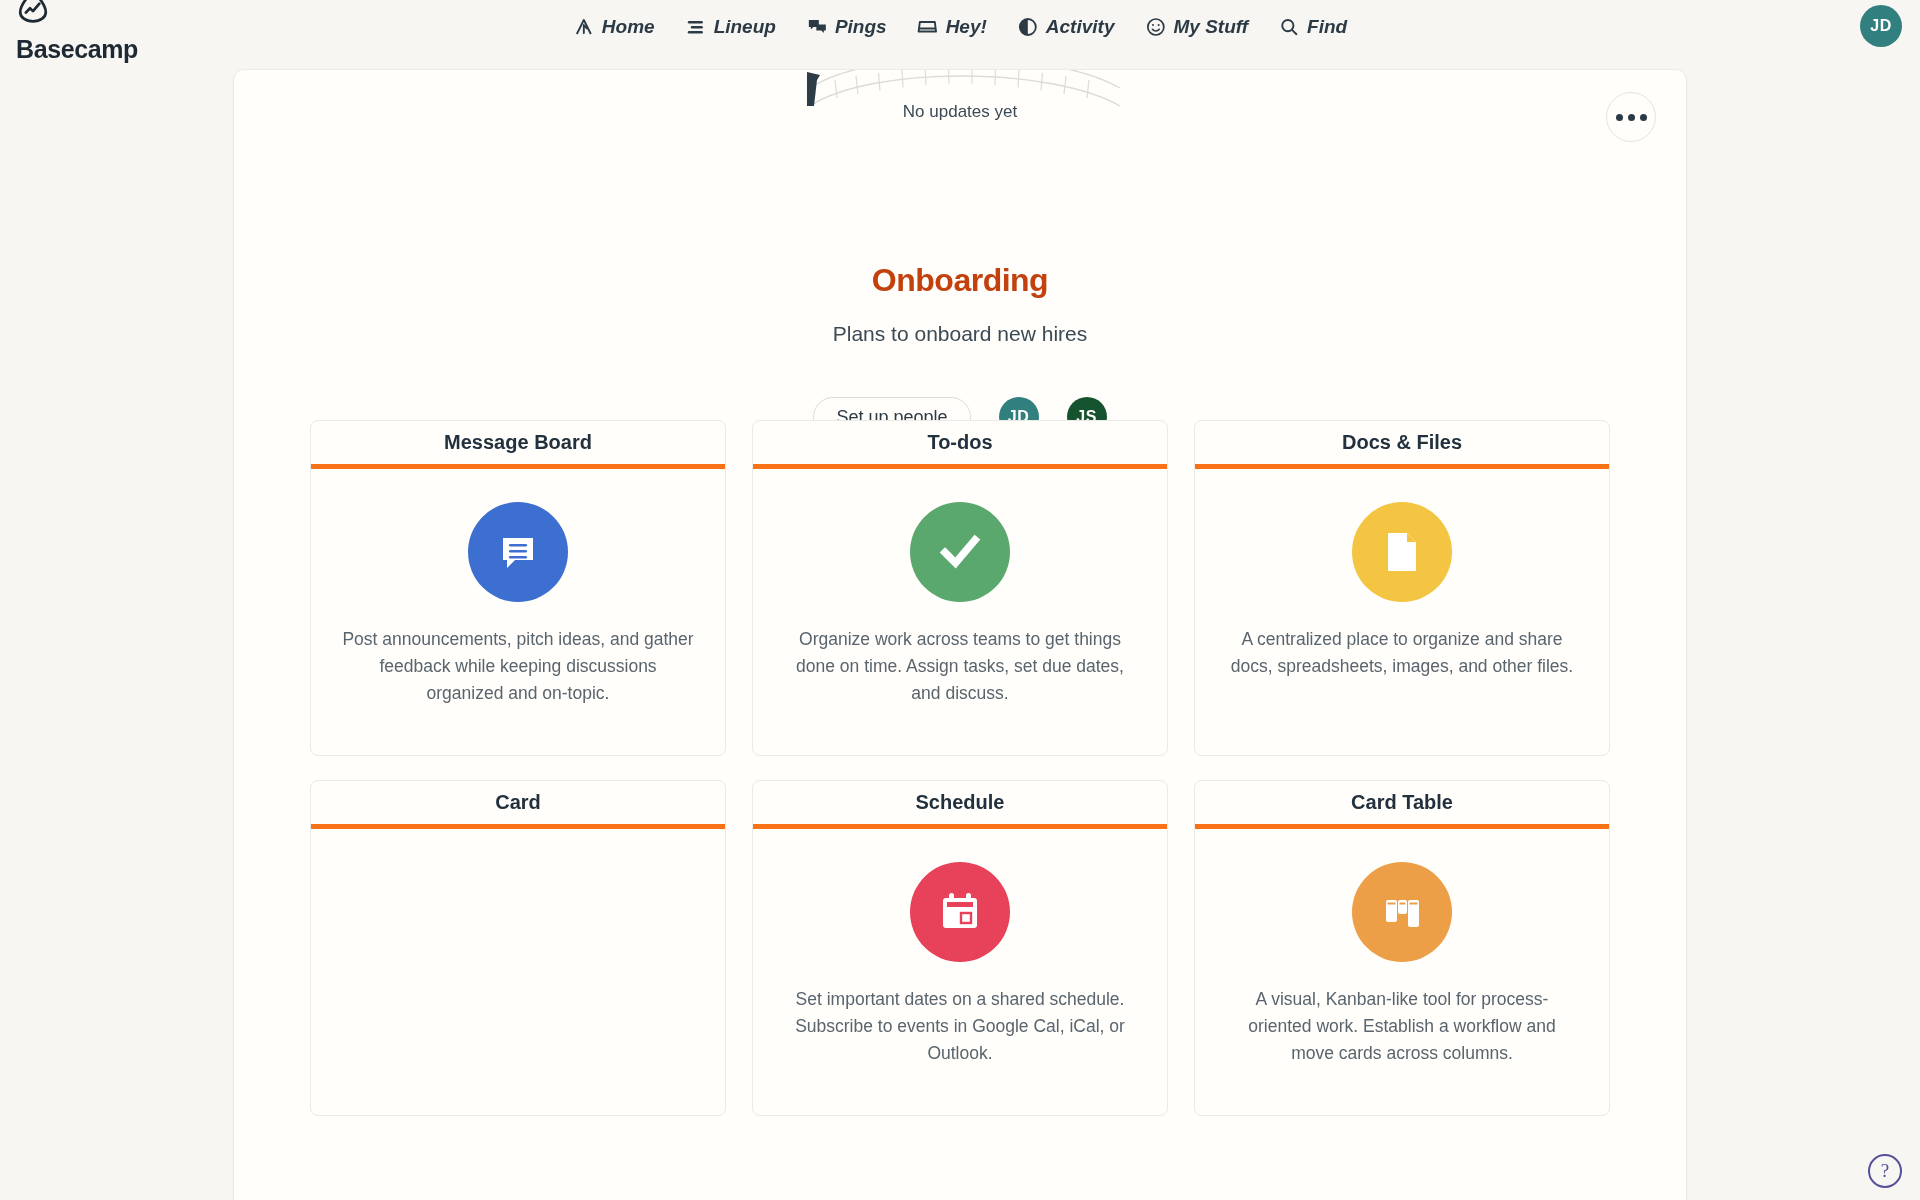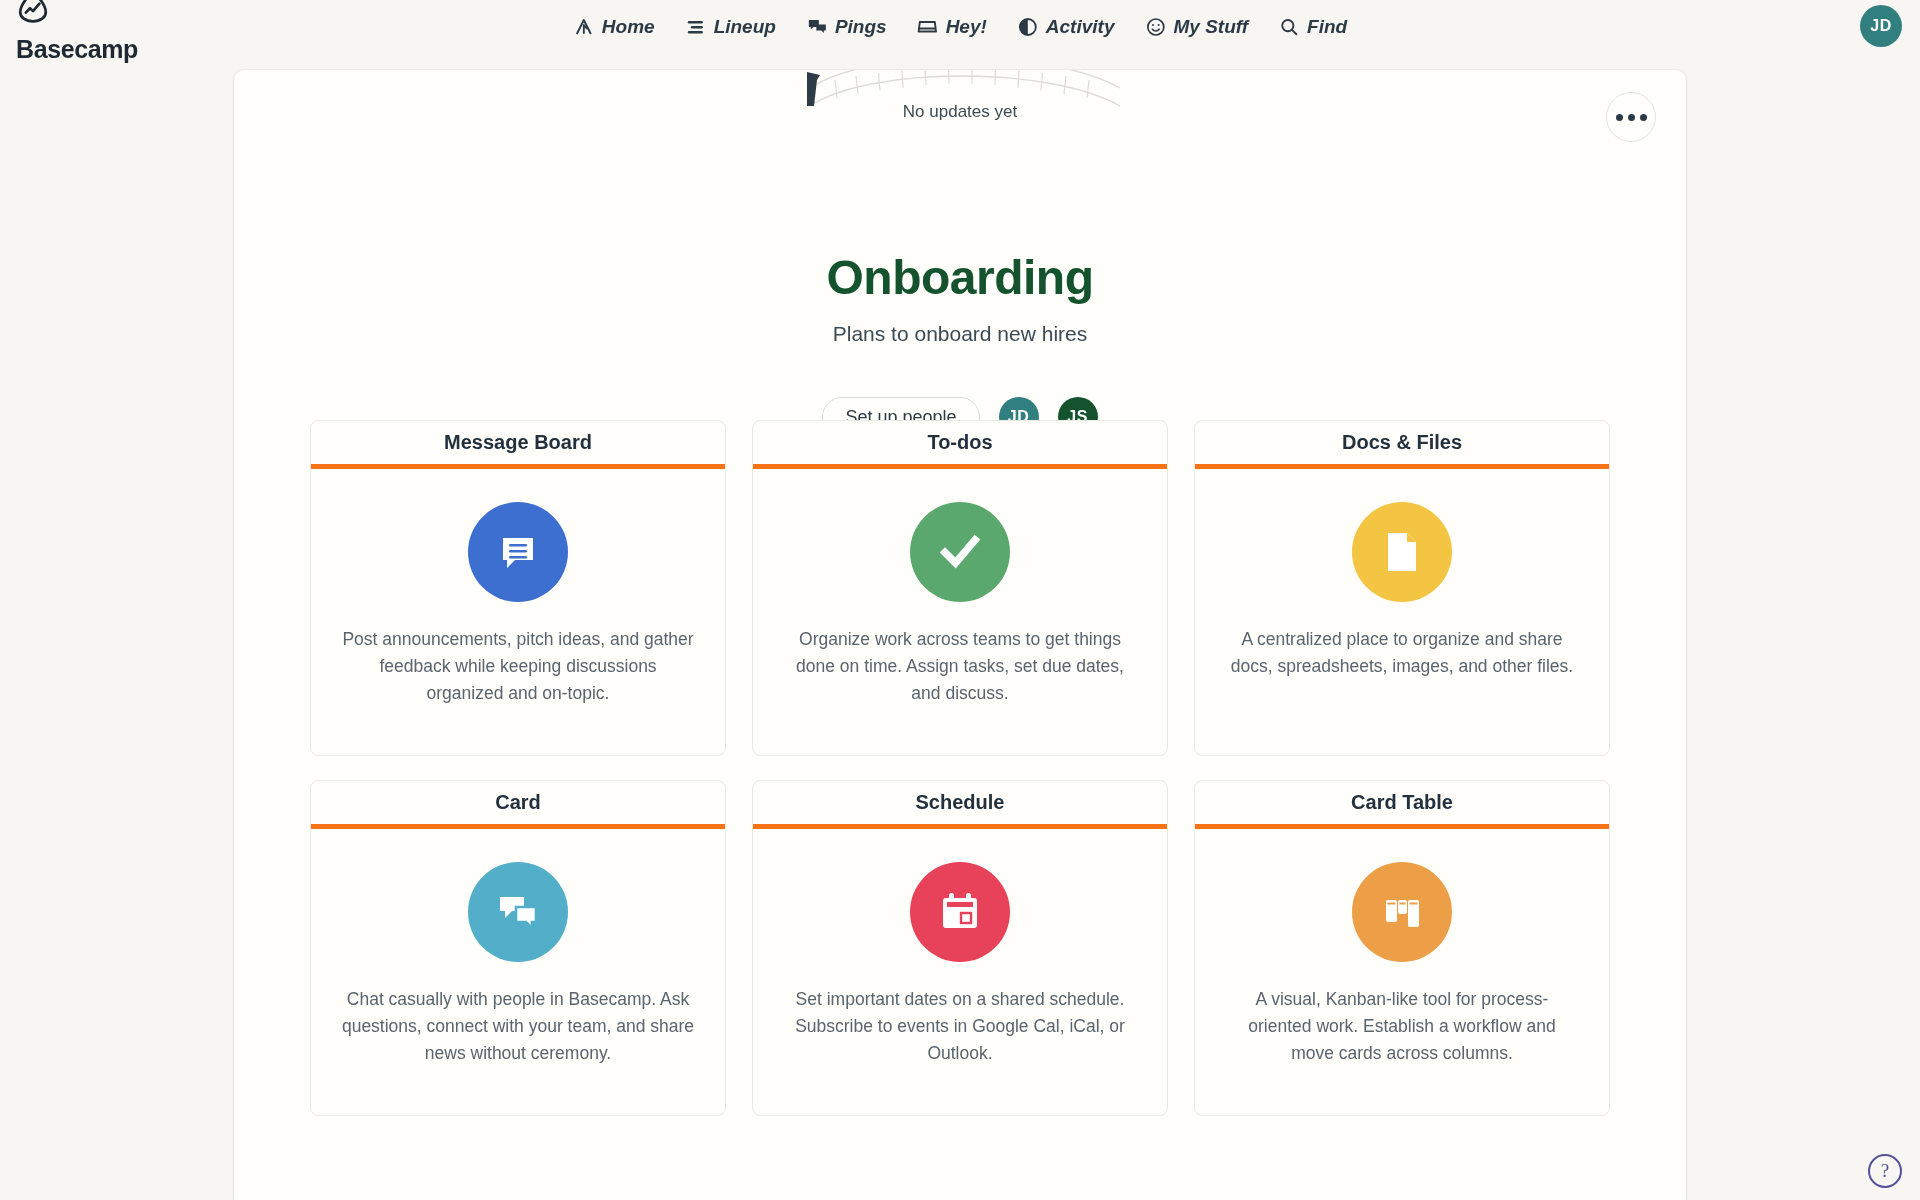--- a/index.html
+++ b/index.html
@@ -91,33 +91,33 @@
   .datebar-ticks {
     display: flex; align-items: center;
     height: 34px; margin: 0 16px; position: relative;
   }
   .tick { width: 1px; background: #c9c8c3; margin-right: 16px; height: 9px; }
   .tick.major { height: 18px; background: #b4b3ae; }
   .tick.today { width: 3px; height: 30px; background: #5f9e6e; margin-right: 22px; border-radius: 1px; }
 
   
   .project-title {
-    position: absolute; top: 180px; width: 100%;
+    position: absolute; top: 192px; width: 100%;
     text-align: center;
-    font-size: 48px; font-weight: bold; color: #14532d;
+    font-size: 32px; font-weight: bold; color: #c2410c;
     letter-spacing: -0.5px;
   }
   .project-sub {
     position: absolute; top: 252px; width: 100%;
     text-align: center;
     font-size: 21px; color: #3c4a54;
   }
   .people-row {
     position: absolute; top: 327px; width: 100%;
-    display: flex; align-items: center; justify-content: center; gap: 19px;
+    display: flex; align-items: center; justify-content: center; gap: 28px;
   }
   .setup-btn {
     height: 40px; padding: 0 22px; border-radius: 20px;
     border: 1px solid #dedcd7; background: #fffefb;
     font-size: 18px; color: #2c3a45; cursor: pointer;
     font-family: "Liberation Sans", sans-serif;
     display: flex; align-items: center;
   }
   .avatar-sm {
     width: 40px; height: 40px; border-radius: 50%;
@@ -354,29 +354,20 @@
             <path d="M11 8h19l9 9v29H11z" fill="#fff"></path>
             <path d="M30 8l9 9h-9z" fill="#f4c542"></path>
           </svg>
         </div>
         <div class="card-desc">A centralized place to organize and share docs, spreadsheets, images, and other files.</div>
       </div>
     </div>
 
     <div class="card">
       <div class="card-head">Card</div>
-      <div class="card-body">
-        <div class="card-icon" style="background:#52aec9;">
-          <svg width="56" height="56" viewBox="0 0 56 56">
-            <path d="M10 13h24v14h-12l-7 7v-7h-5z" fill="#fff"></path>
-            <path d="M26 23h20v15h-4v6l-6-6H26z" fill="#fff" stroke="#52aec9" stroke-width="2.6"></path>
-          </svg>
-        </div>
-        <div class="card-desc">Chat casually with people in Basecamp. Ask questions, connect with your team, and share news without ceremony.</div>
-      </div>
     </div>
 
     <div class="card">
       <div class="card-head">Schedule</div>
       <div class="card-body">
         <div class="card-icon" style="background:#e8425a;">
           <svg width="52" height="54" viewBox="0 0 52 54">
             <rect x="9" y="13" width="34" height="30" rx="3" fill="#fff"></rect>
             <rect x="13" y="17" width="26" height="5" fill="#e8425a"></rect>
             <rect x="15" y="8" width="5" height="9" rx="2.5" fill="#fff"></rect>

